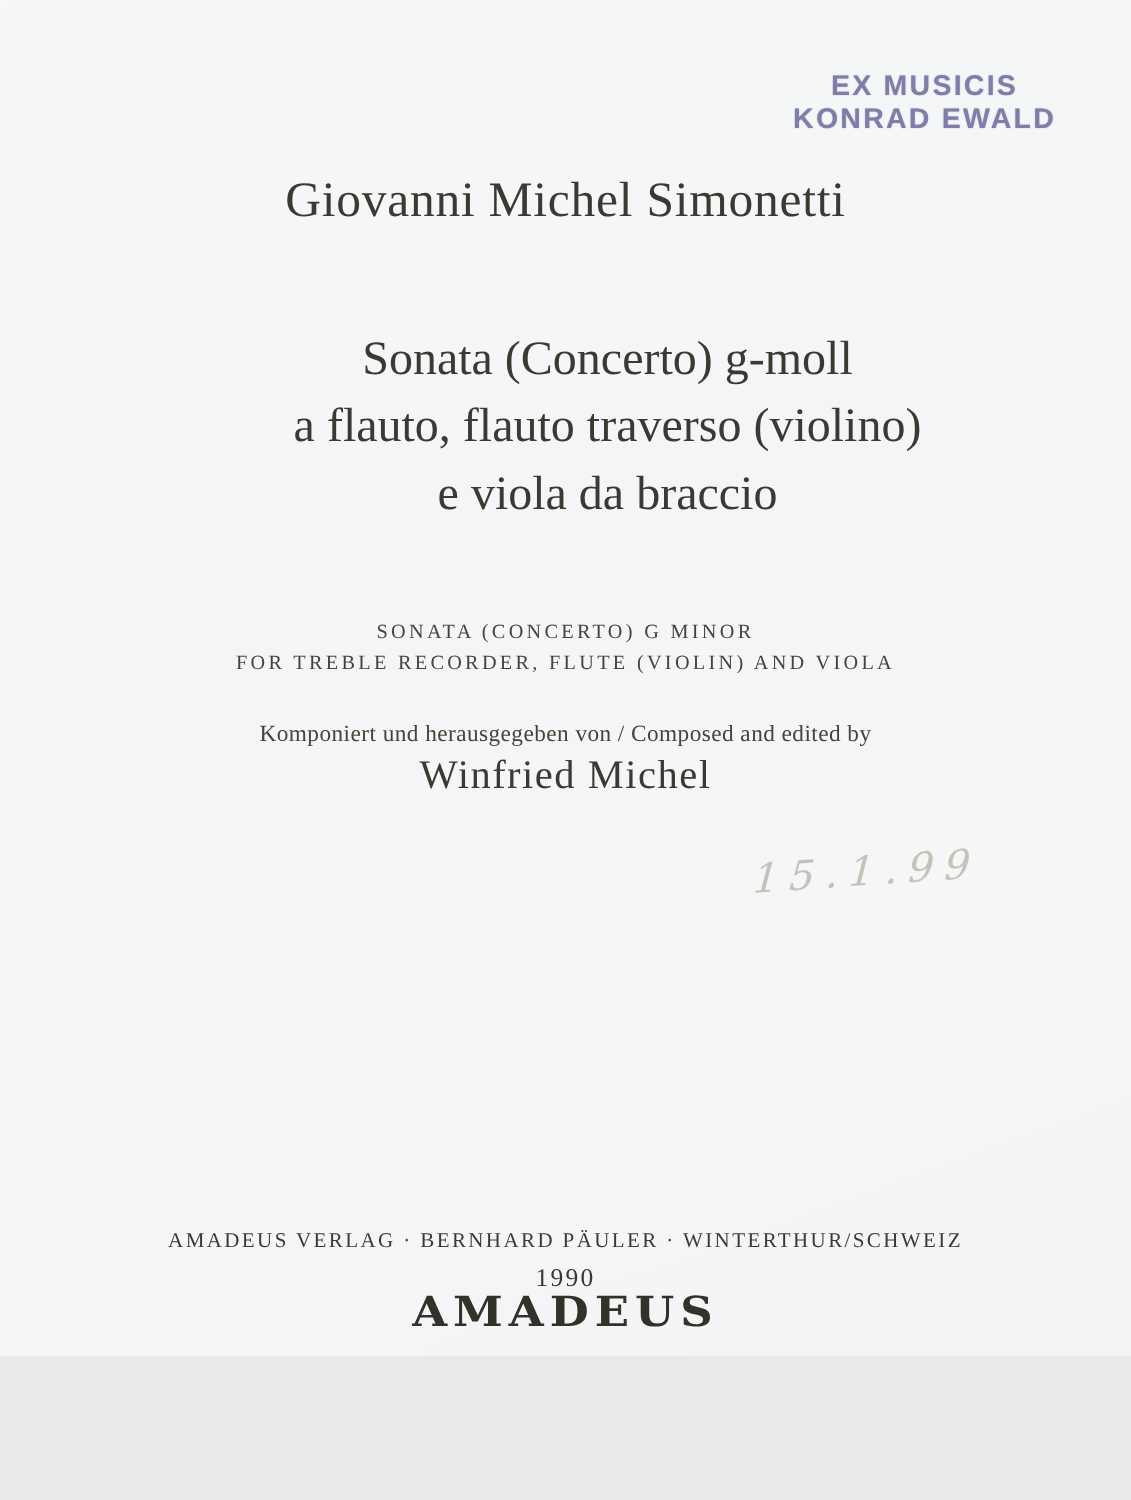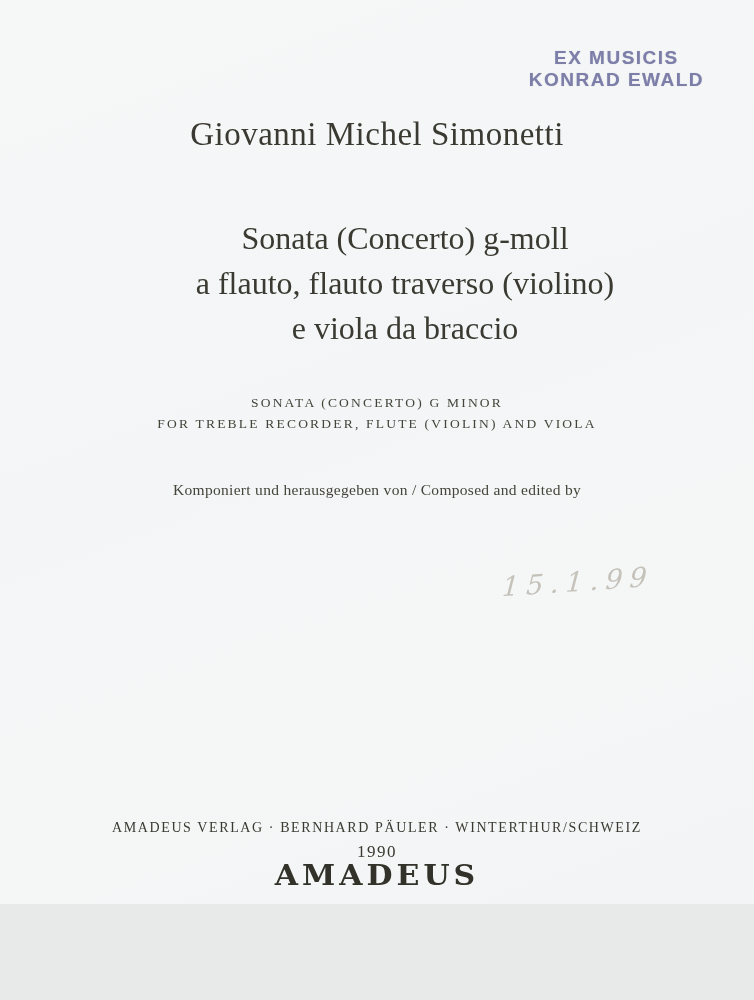--- a/index.html
+++ b/index.html
@@ -42,21 +42,21 @@
   
   .title-block{
     top:216px;
     font-size:32px;
     line-height:45px;
     color:#3b3a32;
     margin-left:28px;
   }
   
   .subtitle-caps{
-    top:392px;
+    top:410px;
     font-size:13.5px;
     letter-spacing:2.2px;
     line-height:21px;
     color:#45443b;
   }
   
   .credit{
     top:481px;
     font-size:15.5px;
     letter-spacing:.3px;
@@ -133,20 +133,21 @@
     <div>a flauto, flauto traverso (violino)</div>
     <div>e viola da braccio</div>
   </div>
 
   <div class="centered subtitle-caps">
     <div>SONATA (CONCERTO) G MINOR</div>
     <div>FOR TREBLE RECORDER, FLUTE (VIOLIN) AND VIOLA</div>
   </div>
 
   <div class="centered credit">Komponiert und herausgegeben von / Composed and edited by</div>
+  <div class="centered editor">Winfried Michel</div>
 
   <div class="pencil pencil-date">15.1.99</div>
 
   <div class="centered publisher-line">AMADEUS VERLAG · BERNHARD PÄULER · WINTERTHUR/SCHWEIZ</div>
   <div class="centered year">1990</div>
   <div class="centered logo">AMADEUS</div>
   <div class="centered plate-number">BP 2588</div>
 
   <div class="pencil pencil-price">18.-Na</div>
 

